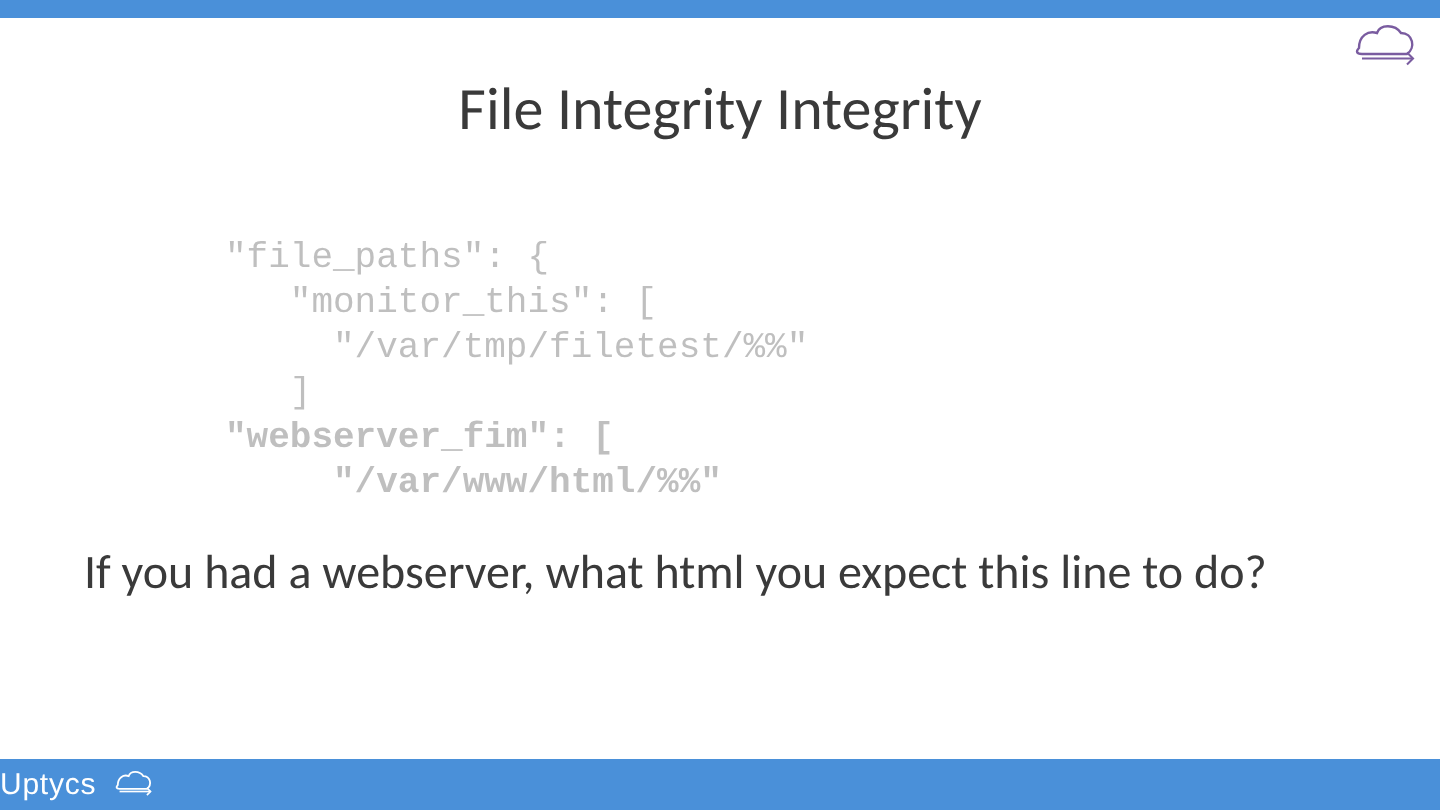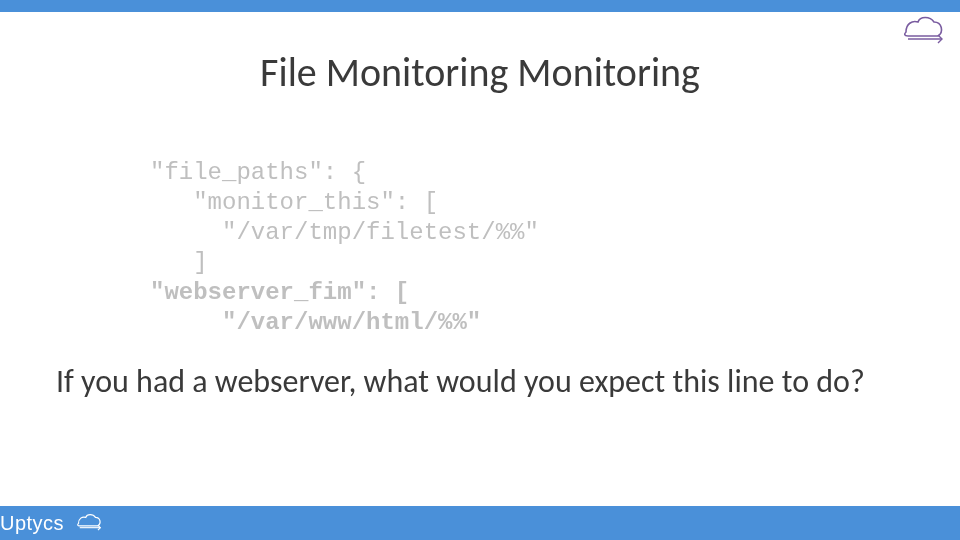--- a/index.html
+++ b/index.html
@@ -78,31 +78,31 @@
 <div class="top-bar"></div>
 
 <div class="top-logo">
   <svg width="56" height="36" viewBox="0 0 56 36">
     <path d="M14 22 C14 14 20 10 26 12 C28 6 38 6 42 12 C50 12 52 22 46 26 L16 26 C12 26 12 24 14 22 Z" fill="none" stroke="#7a5ca0" stroke-width="1.6"></path>
     <line x1="16" y1="29" x2="50" y2="29" stroke="#7a5ca0" stroke-width="1.4"></line>
     <polyline points="46,25 50,29 46,33" fill="none" stroke="#7a5ca0" stroke-width="1.4"></polyline>
   </svg>
 </div>
 
-<h1 class="title">File Monitoring Monitoring</h1>
+<h1 class="title">File Integrity Integrity</h1>
 
 <div class="code-block">
 <span>"file_paths": {</span>
 <span>   "monitor_this": [</span>
 <span>     "/var/tmp/filetest/%%"</span>
 <span>   ]</span>
 <span class="bold">"webserver_fim": [</span>
 <span class="bold">     "/var/www/html/%%"</span></div>
 
-<p class="question">If you had a webserver, what would you expect this line to do?</p>
+<p class="question">If you had a webserver, what html you expect this line to do?</p>
 
 <div class="bottom-bar">
   <span class="brand">Uptycs</span>
   <span>
     <svg width="34" height="22" viewBox="0 0 56 36">
       <path d="M14 22 C14 14 20 10 26 12 C28 6 38 6 42 12 C50 12 52 22 46 26 L16 26 C12 26 12 24 14 22 Z" fill="none" stroke="#ffffff" stroke-width="2"></path>
       <line x1="16" y1="29" x2="50" y2="29" stroke="#ffffff" stroke-width="1.8"></line>
       <polyline points="46,25 50,29 46,33" fill="none" stroke="#ffffff" stroke-width="1.8"></polyline>
     </svg>
   </span>

